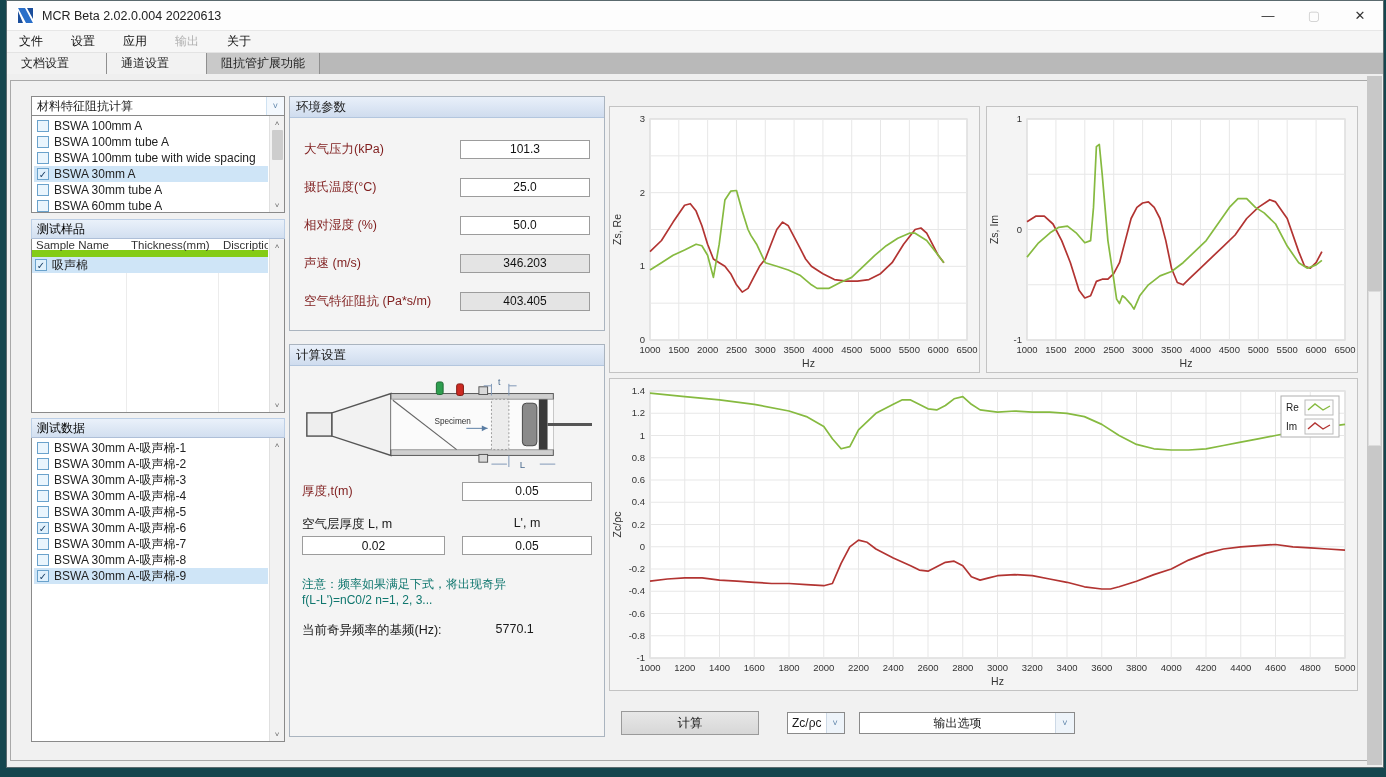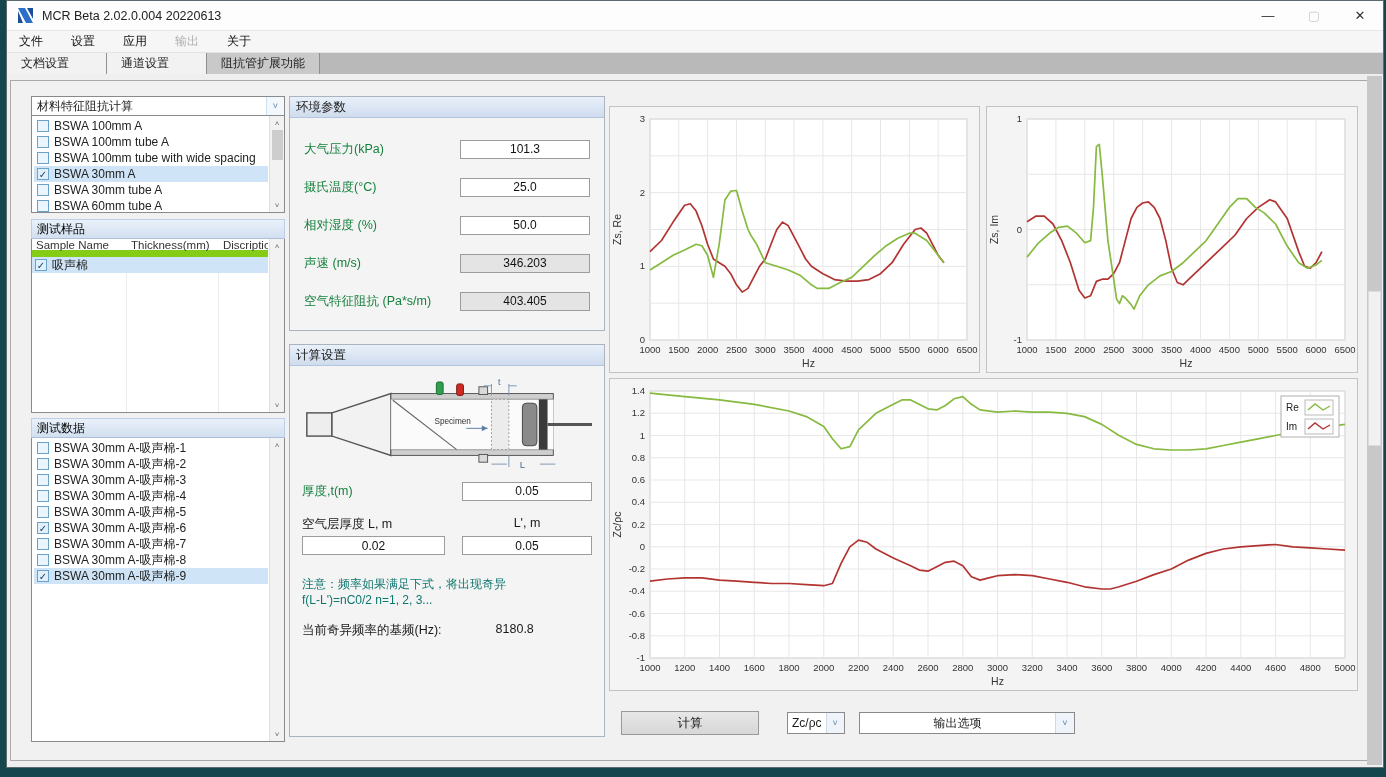--- a/index.html
+++ b/index.html
@@ -45,21 +45,21 @@
   .th { padding-left:4px; white-space:nowrap; overflow:hidden; }
   .tbl-body { position:relative; flex:1;
     background:linear-gradient(90deg, transparent 94px, #ececec 94px, #ececec 95px, transparent 95px, transparent 186px, #ececec 186px, #ececec 187px, transparent 187px);
   }
   
   .mid-col { position:absolute; left:282px; top:22px; width:316px; bottom:30px; display:flex; flex-direction:column; }
   .groupbox { border:1px solid #aab4bf; background:#f4f4f4; display:flex; flex-direction:column; }
   .gb-header { height:21px; background:linear-gradient(#e9f0fa,#cfdcEE); border-bottom:1px solid #b3c6de; display:flex; align-items:center; padding-left:6px; font-size:12.5px; }
   .env-body { padding:12px 14px 10px 14px; display:flex; flex-direction:column; gap:0; }
   .frow { display:flex; align-items:center; height:38px; }
-  .frow .flabel { flex:1; font-size:12.5px; color:#15803d; }
+  .frow .flabel { flex:1; font-size:12.5px; color:#7f1d1d; }
   .tfield { width:130px; height:19px; border:1px solid #9c9c9c; background:#fff; text-align:center; font-size:12px; font-family:"Liberation Sans","DejaVu Sans",sans-serif; color:#111; }
   .tfield.ro { background:#e4e4e4; }
   .calc-box { margin-top:13px; flex:1; }
   .calc-body { padding:8px 12px; flex:1; position:relative; }
   .note { font-size:12px; color:#0f766e; line-height:16px; margin-top:21px; }
   .freq-row { display:flex; margin-top:14px; font-size:12.5px; }
   .freq-row .fv { margin-left:54px; }
   
   .chartbox { position:absolute; background:#f4f4f4; border:1px solid #c3c3c3; }
   
@@ -294,21 +294,21 @@
             <input class="tfield" style="margin-left: auto;" readonly="" value="0.05">
           </div>
 
           <div class="note">
             <div>注意：频率如果满足下式，将出现奇异</div>
             <div>f(L-L')=nC0/2  n=1, 2, 3...</div>
           </div>
 
           <div class="freq-row">
             <span>当前奇异频率的基频(Hz):</span>
-            <span class="fv">8180.8</span>
+            <span class="fv">5770.1</span>
           </div>
         </div>
       </div>
     </div>
 
     <div class="chartbox" style="left:602px; top:32px; width:371px; height:267px;"><svg width="369" height="265" viewBox="0 0 369 265">
           <rect x="40" y="12" width="317" height="221" fill="#ffffff" stroke="#c9c9c9"></rect>
           <line x1="40" y1="12" x2="40" y2="233" stroke="#e7e7e7"></line>
           <text x="40" y="246" font-size="9.5" fill="#333" text-anchor="middle">1000</text>
           <line x1="68.81818181818181" y1="12" x2="68.81818181818181" y2="233" stroke="#e7e7e7"></line>

